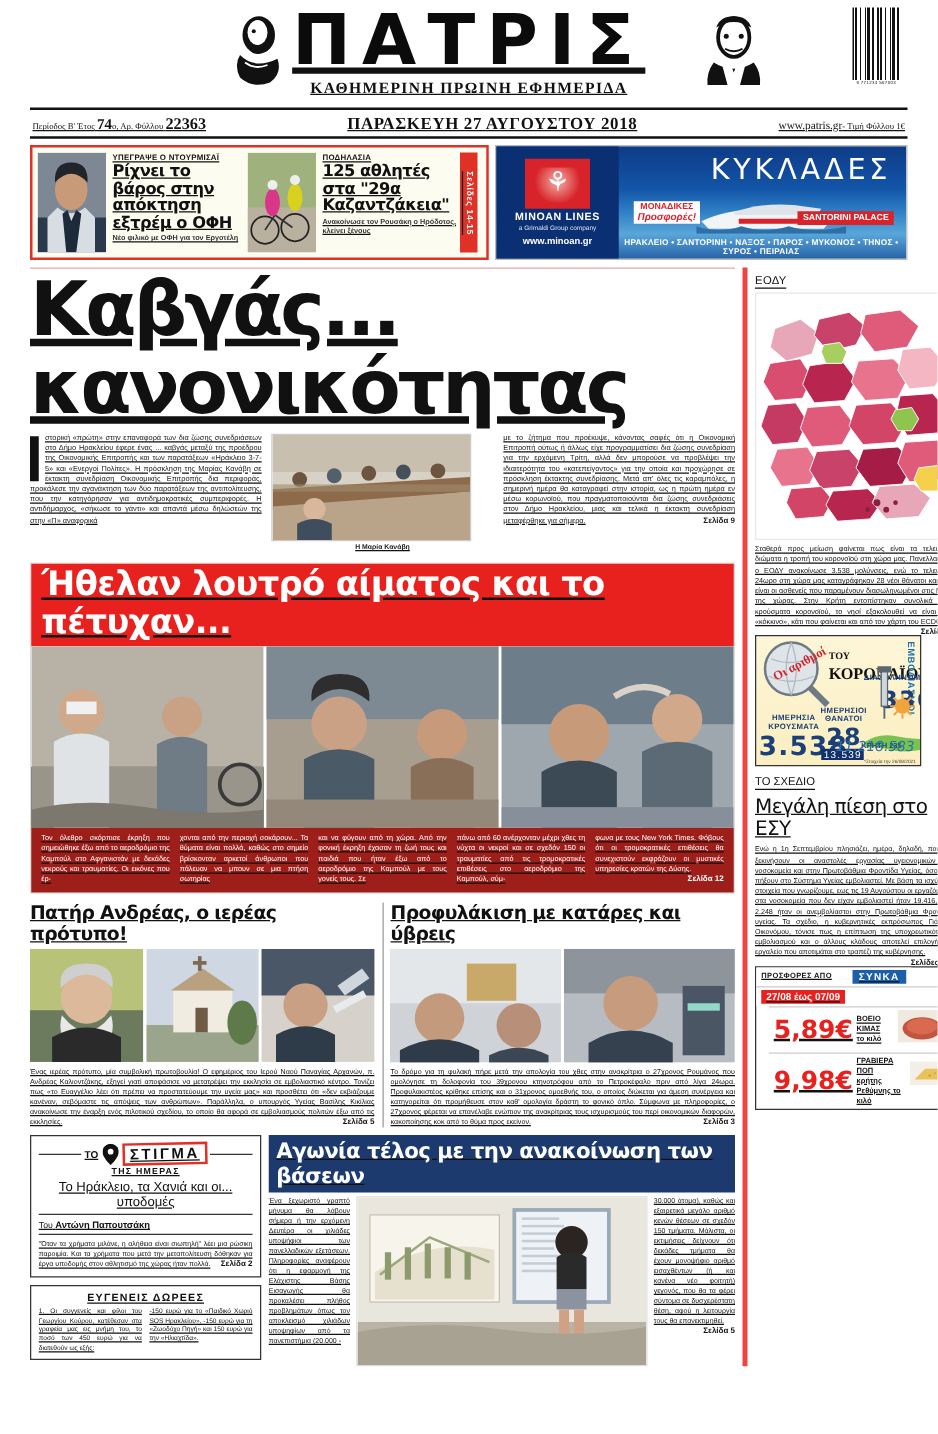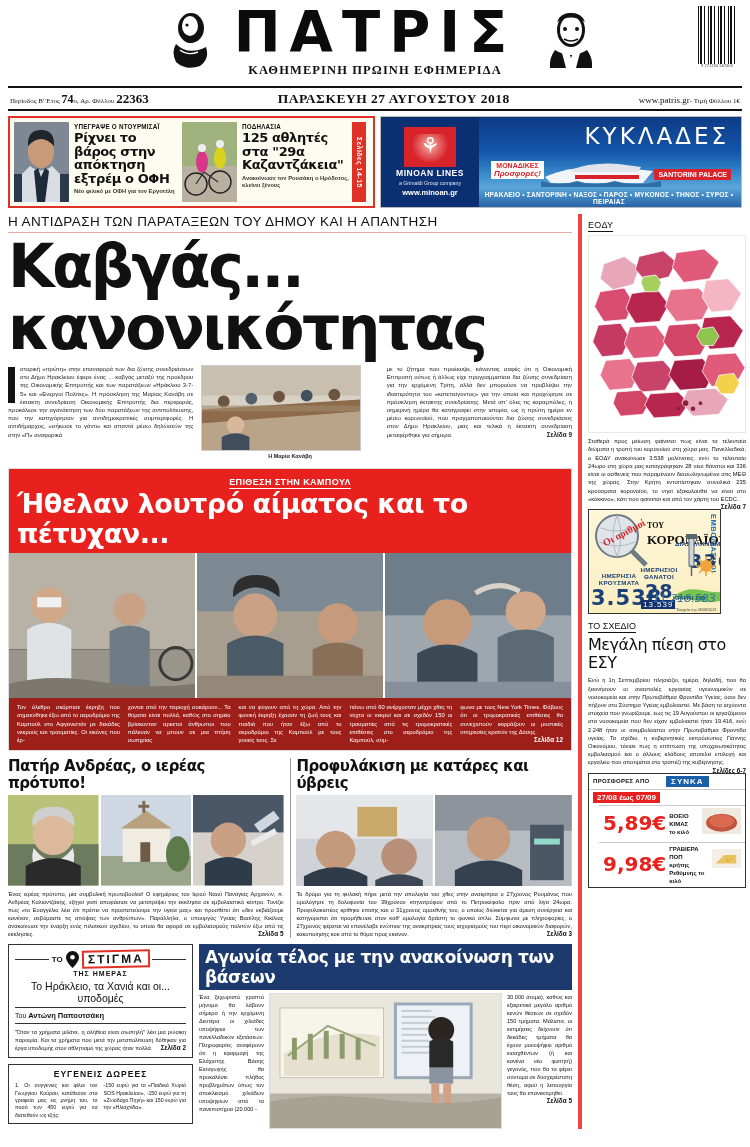--- a/index.html
+++ b/index.html
@@ -5,21 +5,21 @@
   * { box-sizing: border-box; }
   html, body { margin:0; padding:0; }
   body {
     width:750px; height:1147px;
     background:#ffffff;
     font-family:"Liberation Sans", sans-serif;
     color:#111;
     overflow:hidden;
     position:relative;
   }
-  .page { width:750px; height:1147px; position:relative; padding:0 8px; }
+  .page { width:750px; height:1147px; position:relative; padding:0 24px;text-decoration:underline; }
 
   
   .masthead { position:relative; height:85px; }
   .mast-center { text-align:center; padding-top:4px; }
   .mast-title {
     font-family:"DejaVu Sans", sans-serif;
     font-weight:bold; font-size:56px; letter-spacing:9px;
     line-height:58px; color:#0b0b0b; margin:0;
   }
   .mast-sub {
@@ -331,21 +331,20 @@
       </div>
       <div class="ad-santorini">SANTORINI PALACE</div>
       <div class="ad-ports">ΗΡΑΚΛΕΙΟ • ΣΑΝΤΟΡΙΝΗ • ΝΑΞΟΣ • ΠΑΡΟΣ • ΜΥΚΟΝΟΣ • ΤΗΝΟΣ • ΣΥΡΟΣ • ΠΕΙΡΑΙΑΣ</div>
     </div>
   </div>
 
   <div class="body-wrap">
 
     <div class="col-main">
 
-      <div class="lead-kicker">Η ΑΝΤΙΔΡΑΣΗ ΤΩΝ ΠΑΡΑΤΑΞΕΩΝ ΤΟΥ ΔΗΜΟΥ ΚΑΙ Η ΑΠΑΝΤΗΣΗ</div>
       <div class="lead-rule"></div>
       <h1 class="lead-head">Καβγάς... κανονικότητας</h1>
 
       <div class="lead-body">
         <div class="lb-col c1">
           <span class="dropbar"></span>
           <span>στορική «πρώτη» στην επαναφορά των δια ζώσης συνεδριάσεων στο Δήμο Ηρακλείου έφερε ένας ... καβγάς μεταξύ της προέδρου της Οικονομικής Επιτροπής και των παρατάξεων «Ηράκλειο 3-7-5» και «Ενεργοί Πολίτες». Η πρόσκληση της Μαρίας Κανάβη σε έκτακτη συνεδρίαση Οικονομικής Επιτροπής δια περιφοράς, προκάλεσε την αγανάκτηση των δύο παρατάξεων της αντιπολίτευσης, που την κατηγόρησαν για αντιδημοκρατικές συμπεριφορές. Η αντιδήμαρχος, «σήκωσε το γάντι» και απαντά μέσω δηλώσεών της στην «Π» αναφορικά</span>
         </div>
         <div class="lb-col c2">
           <div class="lead-photo">
@@ -367,23 +366,20 @@
           <div class="lead-cap">Η Μαρία Κανάβη</div>
         </div>
         <div class="lb-col c3">
           <span>με το ζήτημα που προέκυψε, κάνοντας σαφές ότι η Οικονομική Επιτροπή ούτως ή άλλως είχε προγραμματίσει δια ζώσης συνεδρίαση για την ερχόμενη Τρίτη, αλλά δεν μπορούσε να προβλέψει την ιδιαιτερότητα του «κατεπείγοντος» για την οποία και προχώρησε σε πρόσκληση έκτακτης συνεδρίασης. Μετά απ' όλες τις καραμπόλες, η σημερινή ημέρα θα καταγραφεί στην ιστορία, ως η πρώτη ημέρα εν μέσω κορωνοϊού, που πραγματοποιούνται δια ζώσης συνεδριάσεις στον Δήμο Ηρακλείου, μιας και τελικά η έκτακτη συνεδρίαση μεταφέρθηκε για σήμερα.</span>
           <span class="pg-ref">Σελίδα 9</span>
         </div>
       </div>
 
       <div class="kabul">
         <div class="kabul-head">
-          <div class="kabul-kicker-wrap">
-            <span class="kabul-kicker">ΕΠΙΘΕΣΗ ΣΤΗΝ ΚΑΜΠΟΥΛ</span>
-          </div>
           <div class="kabul-title">Ήθελαν λουτρό αίματος και το πέτυχαν...</div>
         </div>
         <div class="kabul-photos">
           <div class="kp">
             <svg class="ph" viewBox="0 0 185 145" preserveAspectRatio="none">
               <rect width="185" height="145" fill="#b8b2a6"></rect>
               <rect y="96" width="185" height="49" fill="#8d8madd"></rect>
               <rect y="96" width="185" height="49" fill="#9a958a"></rect>
               <circle cx="40" cy="52" r="18" fill="#cfa98a"></circle>
               <path d="M18 76 q22 -13 44 0 v69 h-44z" fill="#dfe3e6"></path>

